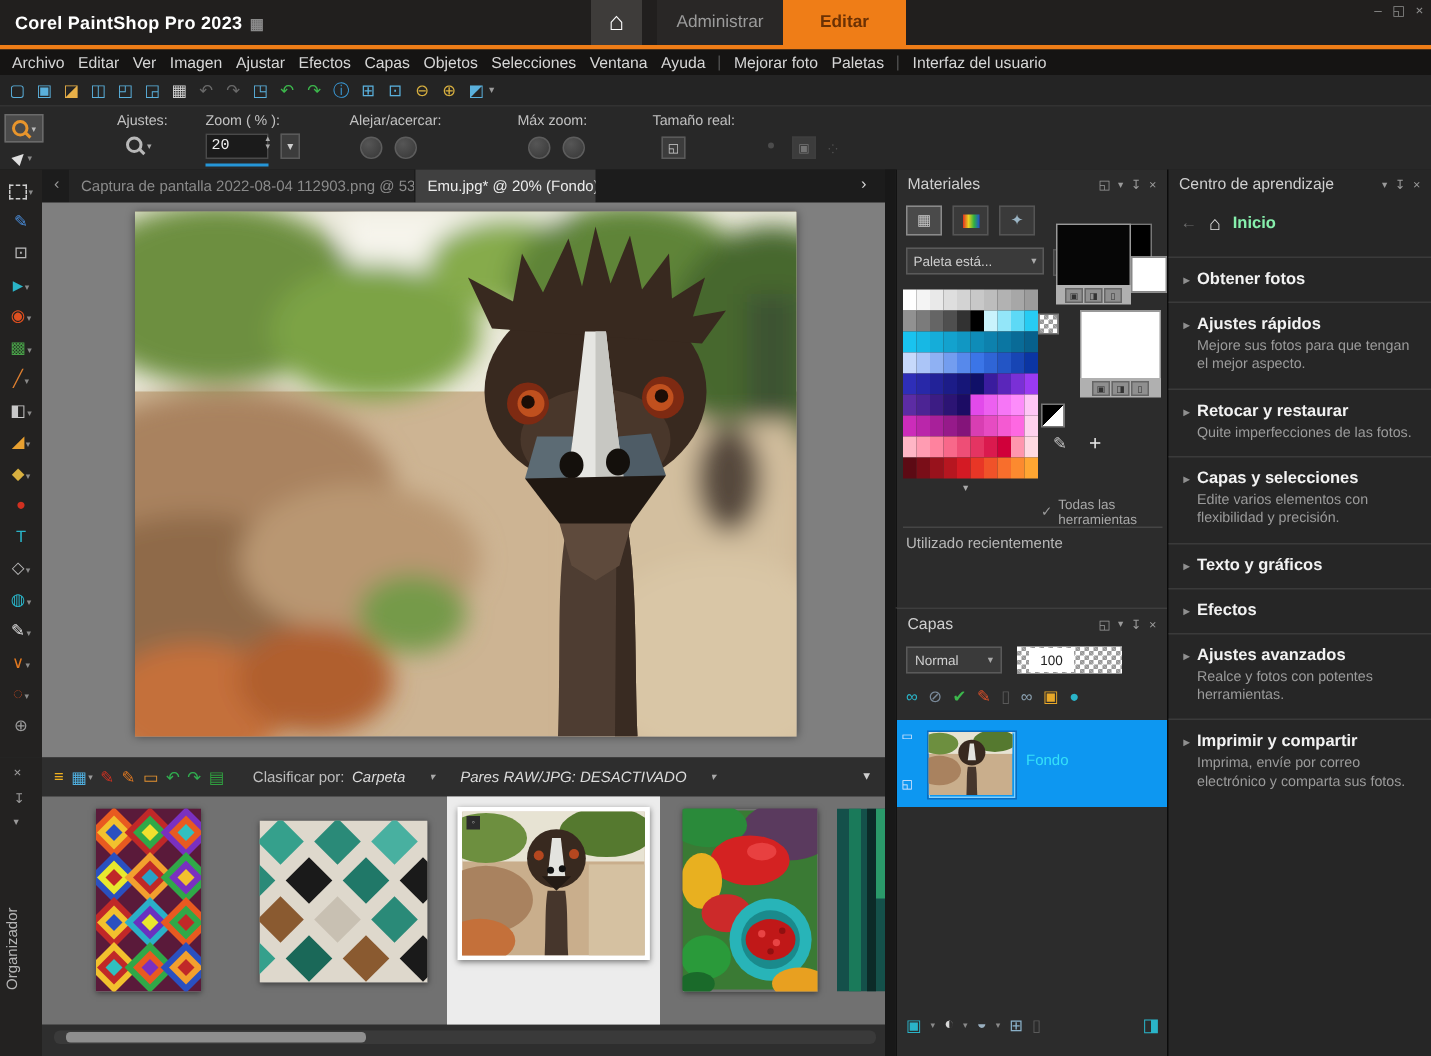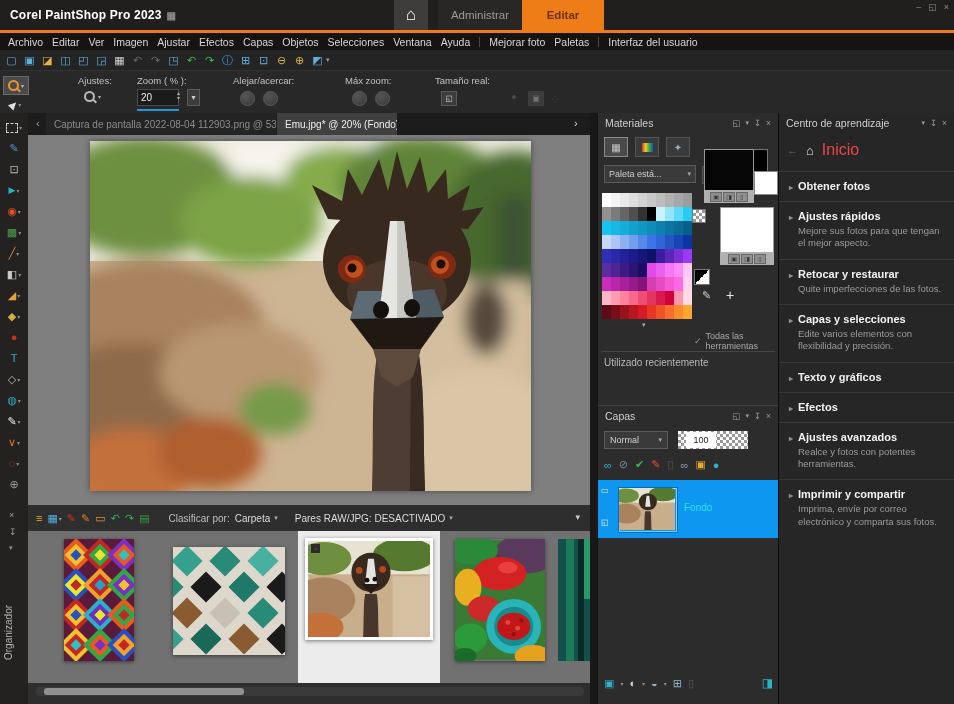--- a/index.html
+++ b/index.html
@@ -31,21 +31,21 @@
   .tb-dd{color:#9a9a9a;font-size:7px;margin-left:-2px;}
   
   .toolrow2{left:0;top:70px;width:954px;height:43px;background:#282828;border-top:1px solid #323232;box-sizing:border-box;}
   .opt-label{position:absolute;top:4px;font-size:9.5px;color:#c2c2c2;}
   .chip{position:absolute;display:flex;align-items:center;gap:3px;}
   .mag{width:7px;height:7px;border:2px solid #e8952c;border-radius:50%;position:relative;display:inline-block;}
   .mag::after{content:'';position:absolute;width:5px;height:2px;background:#e8952c;right:-4px;bottom:-2px;transform:rotate(45deg);}
   .mag.gray{border-color:#b8b8b8;}
   .mag.gray::after{background:#b8b8b8;}
   .zoom-input{position:absolute;left:0;top:0;width:34px;height:15px;background:#1b1b1b;border:1px solid #4a4a4a;
-              color:#eee;font-size:10px;font-family:Liberation Sans, sans-serif;padding:0 3px;}
+              color:#eee;font-size:10px;font-family:Liberation Mono, monospace;padding:0 3px;}
   .spin{display:flex;flex-direction:column;font-size:6px;color:#aaa;line-height:5px;justify-content:center;}
   .cyanbar{position:absolute;left:0;top:20px;width:42px;height:2px;background:#2596d8;}
   .rbtn{width:13px;height:13px;border-radius:50%;background:radial-gradient(circle at 35% 30%,#565656,#373737);
         border:1px solid #5d5d5d;display:inline-block;}
   .sqbtn{width:14px;height:13px;background:#3c3c3c;border:1px solid #5a5a5a;display:flex;align-items:center;
          justify-content:center;font-size:8px;color:#cfcfcf;}
   .ghostbtn{opacity:.45;}
   .left-chip{position:absolute;display:flex;align-items:center;gap:2px;}
   
   .docbar{left:0;top:113px;width:597px;height:22px;background:#1c1c1c;}
@@ -68,21 +68,21 @@
   
   .organizer{left:0;top:505px;width:590px;height:199px;background:#2e2e2e;}
   .org-strip{position:absolute;left:0;top:0;width:28px;height:199px;background:#232221;}
   .org-strip .ctl{position:absolute;left:9px;font-size:9px;color:#9a9a9a;}
   .org-vlabel{position:absolute;left:3px;top:155px;transform:rotate(-90deg);transform-origin:left top;
               font-size:10px;color:#b5b5b5;white-space:nowrap;}
   .org-toolbar{position:absolute;left:28px;top:0;width:562px;height:26px;display:flex;align-items:center;
                gap:5px;padding-left:8px;box-sizing:border-box;font-size:10px;color:#c8c8c8;}
   .org-icon{font-size:11px;display:flex;align-items:center;}
   .org-label{margin-left:14px;color:#bdbdbd;}
-  .org-value{color:#dcdcdc;display:flex;align-items:center;gap:4px;}
+  .org-value{color:#dcdcdc;display:flex;align-items:center;gap:16px;font-style:italic;}
   .org-chevron{position:absolute;right:10px;top:7px;color:#cfcfcf;font-size:9px;}
   .org-thumbs{position:absolute;left:28px;top:26px;width:562px;height:152px;background:#717171;}
   .sel-card{position:absolute;left:270px;top:0;width:142px;height:152px;background:#ececec;}
   .thumb{position:absolute;box-shadow:0 1px 4px rgba(0,0,0,.5);}
   .thumb svg{display:block;}
   .thumb-badge{position:absolute;left:3px;top:3px;width:9px;height:9px;background:#2b2b2b;color:#bbb;
                font-size:6px;display:flex;align-items:center;justify-content:center;}
   .org-scroll{position:absolute;left:36px;top:182px;width:548px;height:9px;background:#3a3a3a;border-radius:4px;}
   .org-scroll .sthumb{position:absolute;left:8px;top:1px;width:200px;height:7px;background:#8f8f8f;border-radius:3px;}
   
@@ -131,21 +131,21 @@
   .lr-name{position:absolute;left:86px;top:22px;font-size:10px;color:#35e0f8;}
   .lyr-bottom{position:absolute;left:6px;bottom:14px;width:169px;display:flex;gap:6px;align-items:center;}
   .lyr-bottom span.g{font-size:11px;}
   .lyr-bottom .dd{font-size:6px;color:#8a8a8a;}
   .lyr-edit{margin-left:auto;}
   
   .learning{left:778px;top:113px;width:176px;height:591px;background:#262626;border-left:1px solid #0c0c0c;box-sizing:border-box;}
   .lc-home{position:absolute;left:8px;top:28px;display:flex;align-items:center;gap:8px;}
   .lc-home .back{color:#6a6a6a;font-size:11px;}
   .lc-home .homeg{color:#e0e0e0;font-size:13px;}
-  .lc-home .txt{color:#ef4444;font-weight:normal;font-size:16px;}
+  .lc-home .txt{color:#86efac;font-weight:bold;font-size:11px;}
   .lc-sections{position:absolute;left:0;top:58px;width:176px;}
   .lc-section{padding:8px 10px 9px 10px;border-top:1px solid #3a3a3a;}
   .lc-title{display:flex;gap:5px;align-items:baseline;color:#f2f2f2;font-weight:bold;font-size:11px;}
   .lc-title .bullet{color:#8f8f8f;font-size:8px;}
   .lc-desc{margin-top:3px;margin-left:9px;color:#9b9b9b;font-size:9.5px;line-height:1.3;}
 </style>
 </head>
 <body>
 
 <div id="app">

